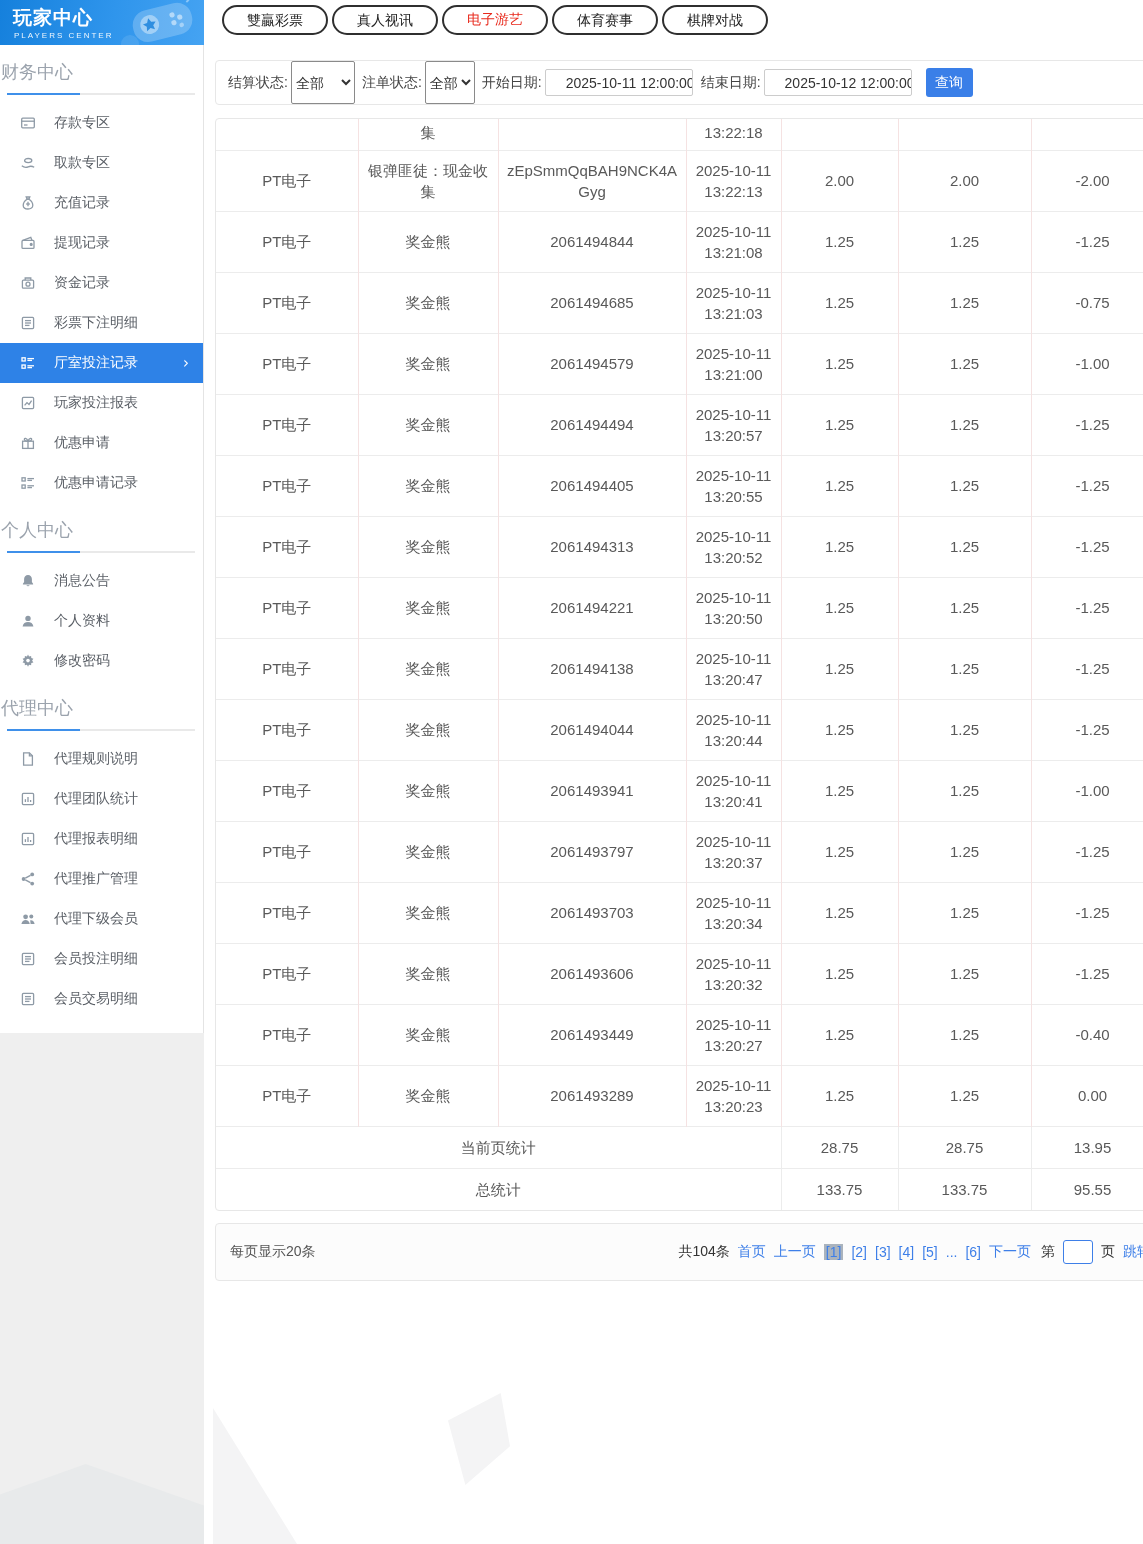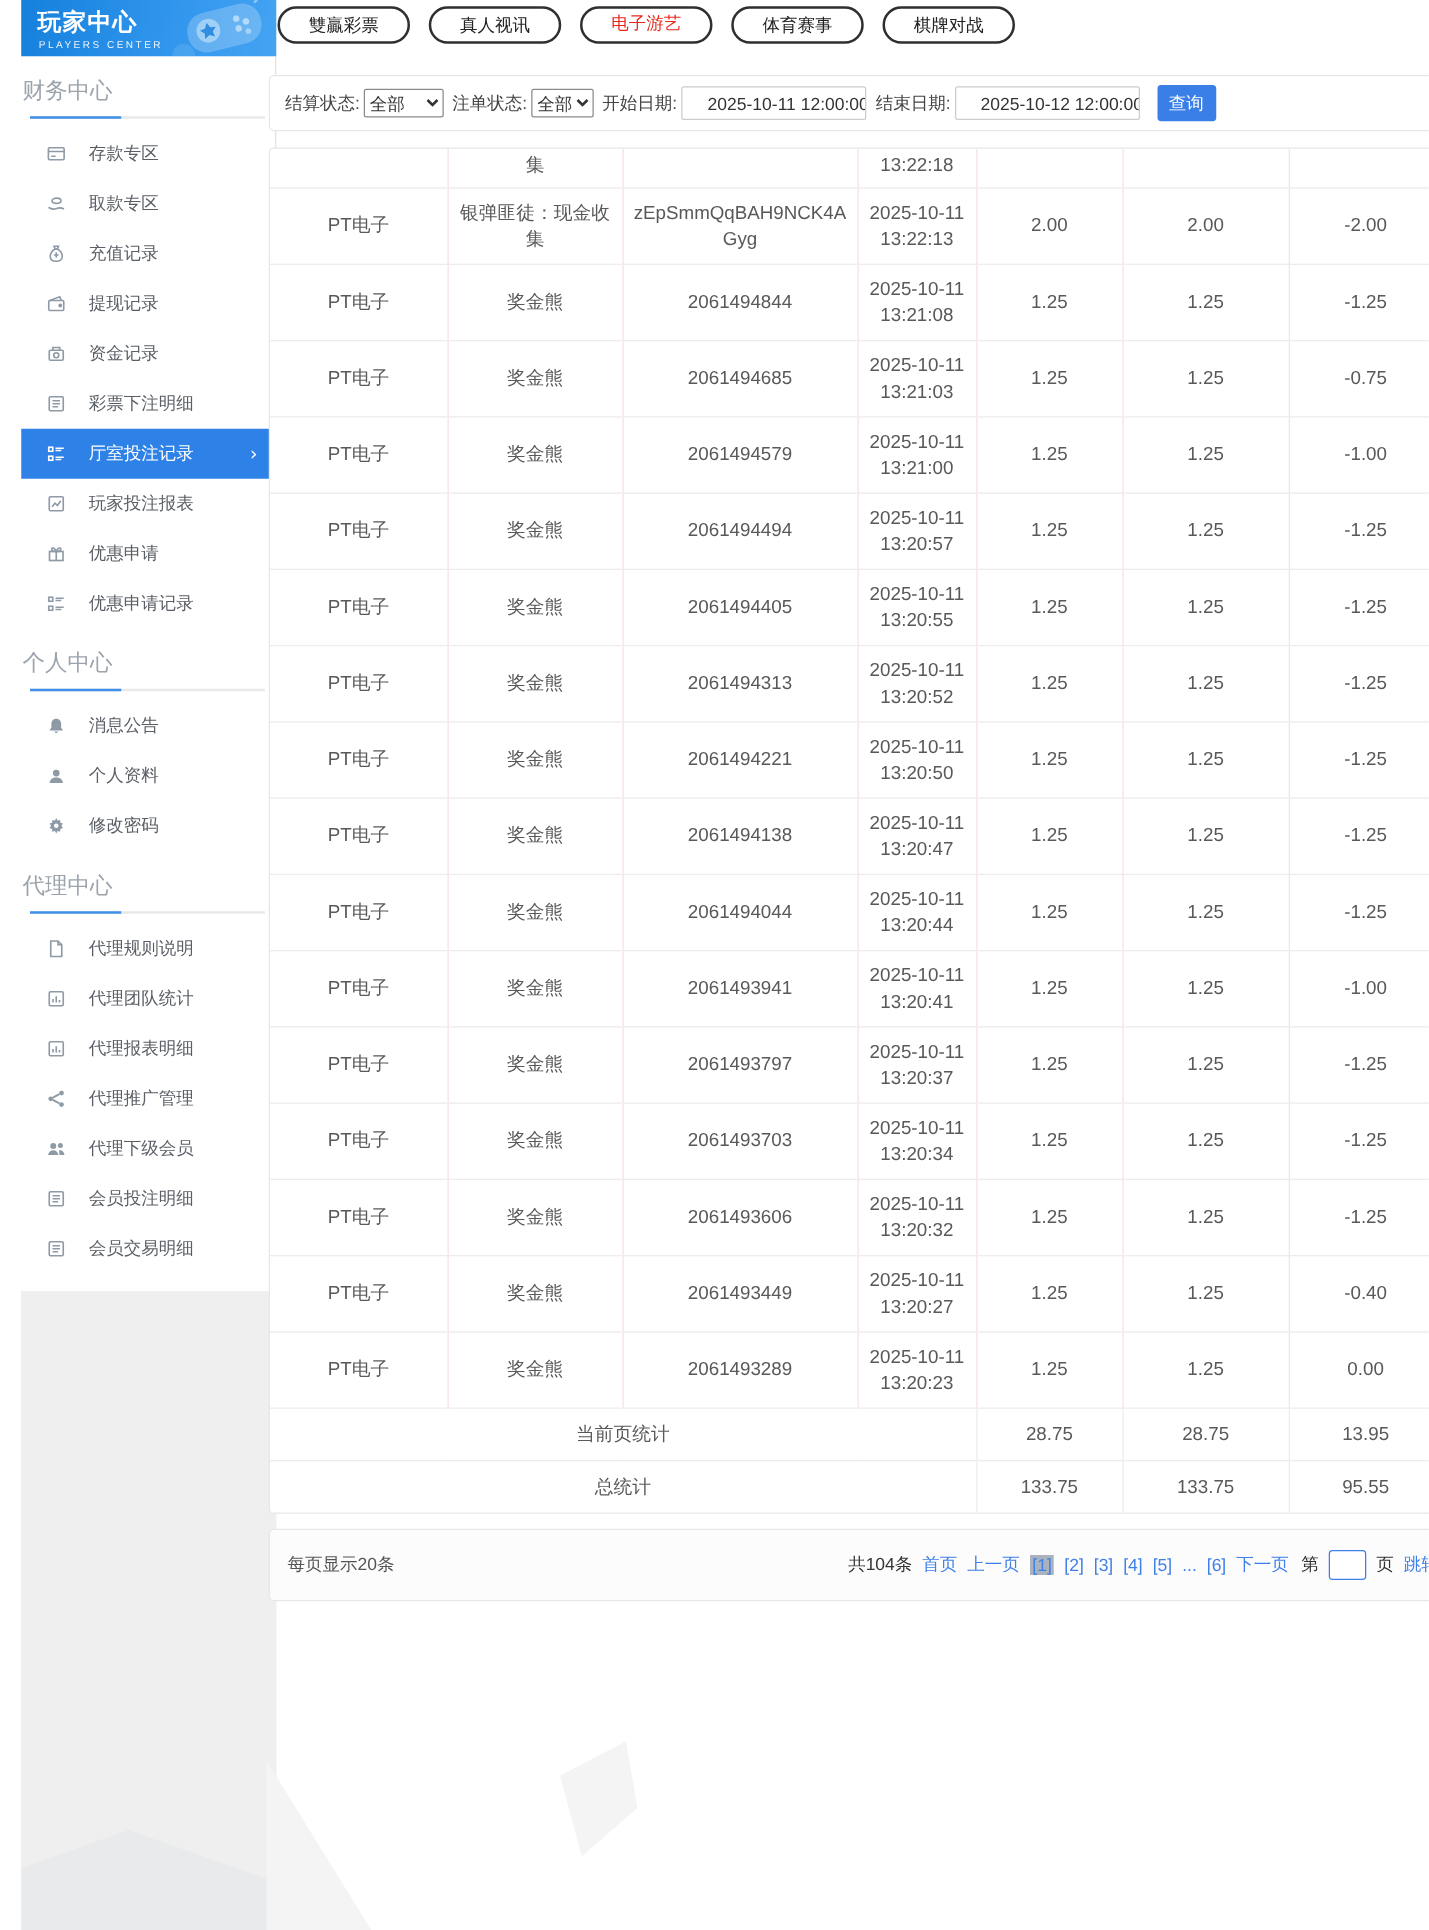--- a/index.html
+++ b/index.html
@@ -4,46 +4,46 @@
 <style>
   :root{
     --accent:#2e82e7; --link:#3e7fe8; --tab-red:#e8291c;
     --row-vline:#f5e2e2; --row-hline:#ececec; --box-border:#e7e7e7;
   }
   *{box-sizing:border-box; margin:0; padding:0;}
   html,body{width:1143px; height:1544px; overflow:hidden;}
   body{font-family:"Liberation Sans","DejaVu Sans",sans-serif; background:#fff; position:relative; color:#555;}
 
   
-  .sidebar{position:absolute; left:0; top:0; width:204px; height:1544px; background:#efefef; display:flex; flex-direction:column;margin-left:17px;}
+  .sidebar{position:absolute; left:0; top:0; width:204px; height:1544px; background:#efefef; display:flex; flex-direction:column;}
   .side-header{height:45px; background:linear-gradient(100deg,#1580dc 0%,#2f95ec 55%,#45a3f2 100%); position:relative; overflow:hidden; flex:none;}
   .side-title{font-size:19px; font-weight:bold; color:#fff; padding:5px 0 0 13px; letter-spacing:1px; position:relative; z-index:2;}
   .side-sub{font-size:8px; letter-spacing:2px; color:rgba(255,255,255,.92); padding-left:14px; position:relative; z-index:2;}
   .menu{background:#fff; border-right:1px solid #e4e4e4; padding-bottom:14px; flex:none;}
   .section-title{font-size:18px; color:#9ba3ad; padding:15px 0 9px 1px;}
   .section-underline{margin-left:7px; width:188px; height:2px; background:#e9e9e9;}
   .section-underline i{display:block; width:73px; height:2px; background:#3f90ea;}
   .side-item{height:40px; display:flex; align-items:center; padding-left:20px; font-size:14px; color:#5a5f66; cursor:pointer; position:relative;}
   .side-item .icon{width:17px; height:17px; margin-right:17px; color:#8e9aa6; display:flex; align-items:center;}
   .side-item.active{background:var(--accent); color:#fff;}
   .side-item.active .icon{color:#fff;}
   .chev{position:absolute; right:14px; font-size:15px; color:#fff; font-family:"DejaVu Sans",sans-serif;}
   .side-gray{flex:1; background:#efefef; position:relative;}
   .gray-tri{position:absolute; left:0; bottom:0; width:204px; height:80px; background:#e8eaeb; clip-path:polygon(0 100%,100% 100%,100% 52%,42% 0,0 38%);}
 
   
   .main{position:absolute; left:204px; top:0; width:939px; height:1544px; padding:5px 0 0 11px;}
 
-  .tabs{display:flex; gap:15px; margin-left:7px;}
+  .tabs{display:flex; gap:4px; margin-left:7px;}
   .tab{height:30px; padding:0 23px; border:2px solid #2f2f2f; border-radius:17px; background:#fff; font-size:14px; color:#222; font-family:inherit; cursor:pointer; line-height:26px;}
   .tab.active{color:var(--tab-red);font-family:Liberation Mono, monospace;}
 
   .filter-bar{margin-top:25px; width:940px; height:45px; border:1px solid var(--box-border); border-radius:4px; background:#fff; display:flex; align-items:center; padding-left:12px; font-size:14px; color:#444;}
   .filter-bar label{margin-right:3px;}
-  .filter-bar select{height:23px; border:1px solid #8a8a8a; background:#fff; font-size:14px; color:#333; font-family:inherit; margin-right:7px; border-radius:2px;}
+  .filter-bar select{height:43px; border:1px solid #8a8a8a; background:#fff; font-size:14px; color:#333; font-family:inherit; margin-right:7px; border-radius:2px;}
   .sel-settle{width:64px;}
   .sel-order{width:50px;}
   .filter-bar input[type=text]{height:27px; width:148px; border:1px solid #ccc; border-radius:2px; font-size:14px; color:#333; padding-left:20px; font-family:inherit; margin-right:8px;}
   .btn-search{margin-left:6px; width:47px; height:29px; background:#3a7fe8; color:#fff; border:none; border-radius:3px; font-size:14px; font-family:inherit; cursor:pointer;}
 
   .table-box{margin-top:13px; width:940px; border:1px solid var(--box-border); border-radius:4px; background:#fff; overflow:hidden;}
   table{border-collapse:collapse; table-layout:fixed; width:938px;}
   td{text-align:center; font-size:15px; color:#595959; line-height:21px; padding:9px 6px; border-right:1px solid var(--row-vline); border-top:1px solid var(--row-hline); word-wrap:break-word; word-break:break-all; vertical-align:middle;}
   tr:first-child td{border-top:none;}
   .row-partial td{height:31px; padding:0 6px 7px; vertical-align:bottom;}

